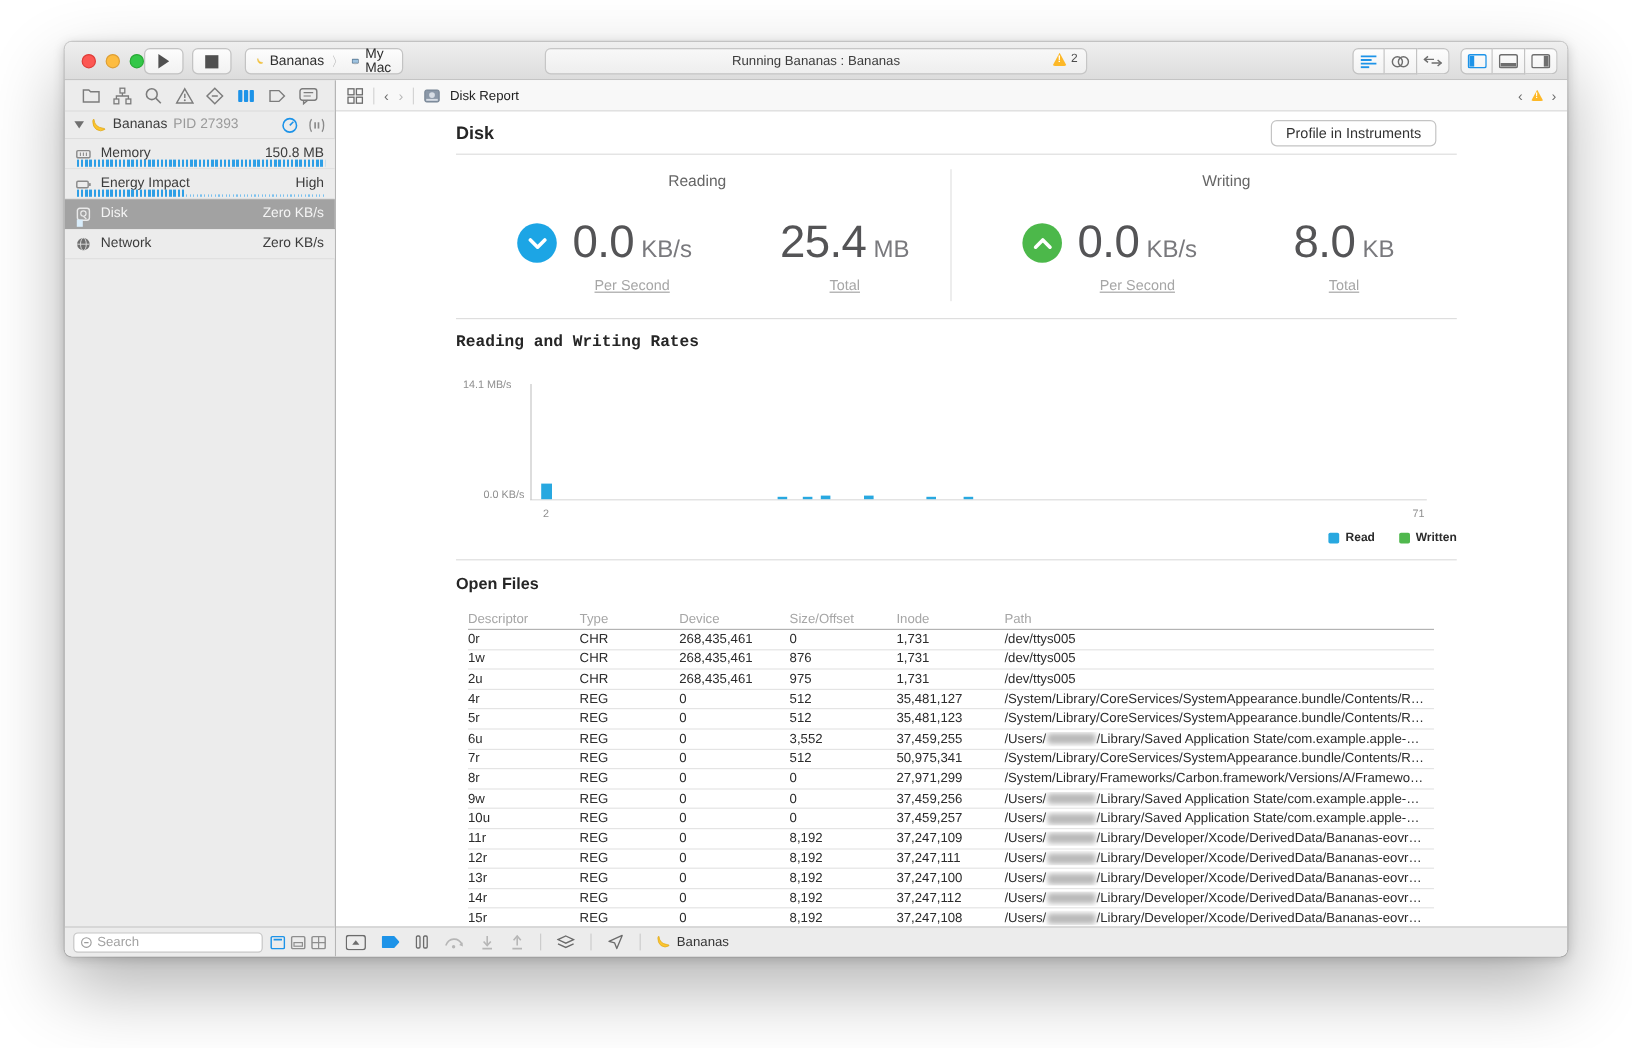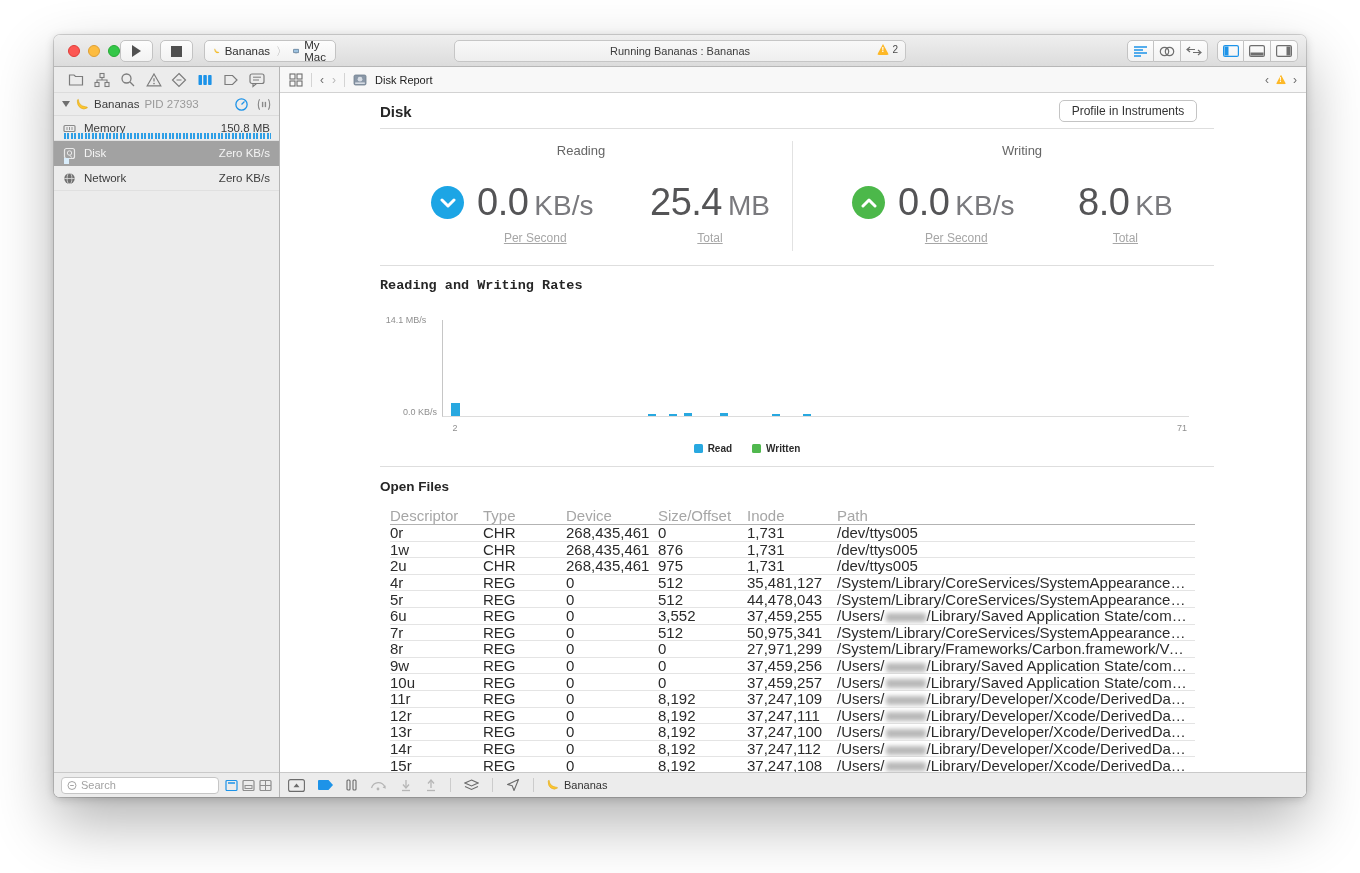--- a/index.html
+++ b/index.html
@@ -106,37 +106,37 @@
   .hr1 { top:35px; } .hr2 { top:172px; } .hr3 { top:373px; }
   .vdiv { position:absolute; left:512px; top:48px; height:110px; width:1px; background:#e2e2e2; }
   .io-heading { position:absolute; top:50px; font-size:13px; color:#666; }
   .reading-heading { left:231px; width:140px; text-align:center; }
   .writing-heading { left:672px; width:140px; text-align:center; }
   .io-circle { position:absolute; top:93px; width:33px; height:33px; border-radius:50%;
     display:flex; align-items:center; justify-content:center; }
   .metric { position:absolute; display:inline-flex; flex-direction:column; align-items:center; }
   .metric .num-row { display:flex; align-items:baseline; }
   .metric .num { font-size:38px; font-weight:300; color:#545456; letter-spacing:-.5px; }
-  .metric .unit { font-size:28px; font-weight:300; color:#79797d; margin-left:6px; }
+  .metric .unit { font-size:20px; font-weight:300; color:#79797d; margin-left:6px; }
   .metric .caption { font-size:12px; color:#a6a6a6; margin-top:7px;text-decoration:underline; }
   .h2 { position:absolute; left:100px; font-size:13.5px; font-weight:700; color:#262626; }
 
   
   .plot { position:absolute; left:162px; top:227px; width:747px; height:97px;
     border-left:1px solid #c6c6c6; border-bottom:1px solid #dcdcdc; }
   .plot .bar { position:absolute; bottom:0; }
   .axis-label { position:absolute; font-size:9px; color:#8f8f8f; }
   .ylab { left:95px; width:62px; text-align:right; }
   .xlab { top:330px; }
-  .legend { position:absolute; left:0; right:92px; top:350px; display:flex; justify-content:center; gap:20px; }
+  .legend { position:absolute; left:0; right:92px; top:350px; display:flex; justify-content:flex-end; gap:20px; }
   .legend-item { display:flex; align-items:center; gap:5px; font-size:10px; font-weight:700; color:#2b2b2b; }
   .legend-swatch { width:9px; height:9px; border-radius:1.5px; }
 
   
-  .of-table { position:absolute; left:110px; top:414px; width:805px; font-size:15px; color:#2b2b2b; }
+  .of-table { position:absolute; left:110px; top:414px; width:805px; font-size:11px; color:#2b2b2b; }
   .of-row { display:grid; grid-template-columns:93px 83px 92px 89px 90px 1fr; align-items:center;
     height:16.6px; border-bottom:1px solid #e4e4e4; }
   .of-head { color:#a6a6a6; height:18px; border-bottom:1px solid #b3b3b3; }
   .of-cell { white-space:nowrap; overflow:hidden; text-overflow:ellipsis; padding-right:8px; }
   .redacted { display:inline-block; width:40px; height:9px; background:#b9b9b9; border-radius:2px;
     vertical-align:middle; filter:blur(2px); margin:0 1px; }
 
   
   .debugbar { position:absolute; left:0; right:0; bottom:0; height:25px; background:#ececec;
     border-top:1px solid #c9c9c9; display:flex; align-items:center; padding:0 8px; gap:13px; }
@@ -322,20 +322,29 @@
         <div class="gauge-row">
           <svg width="13" height="13" viewBox="0 0 13 13">
             <rect x="1" y="3.5" width="11" height="6" rx="1" fill="none" stroke="#8a8a8a" stroke-width="1.2"></rect>
             <line x1="4" y1="5" x2="4" y2="8" stroke="#8a8a8a" stroke-width="0.9"></line>
             <line x1="6.5" y1="5" x2="6.5" y2="8" stroke="#8a8a8a" stroke-width="0.9"></line>
             <line x1="9" y1="5" x2="9" y2="8" stroke="#8a8a8a" stroke-width="0.9"></line>
           </svg>
           <span class="g-label">Memory</span>
           <span class="g-value">150.8 MB</span>
           <div class="spark spark-mem"></div>
+        </div>
+        <div class="gauge-row">
+          <svg width="13" height="13" viewBox="0 0 13 13">
+            <rect x="1" y="4" width="9.5" height="5.5" rx="1" fill="none" stroke="#8a8a8a" stroke-width="1.2"></rect>
+            <rect x="11.2" y="5.6" width="1.4" height="2.4" fill="#8a8a8a"></rect>
+          </svg>
+          <span class="g-label">Energy Impact</span>
+          <span class="g-value">High</span>
+          <div class="spark spark-energy"></div>
         </div>
         <div class="gauge-row selected">
           <svg width="13" height="13" viewBox="0 0 13 13">
             <rect x="1.5" y="1.5" width="10" height="10" rx="2" fill="none" stroke="#e9e9e9" stroke-width="1.2"></rect>
             <circle cx="6.5" cy="6" r="2.2" fill="none" stroke="#e9e9e9" stroke-width="1"></circle>
             <line x1="6.5" y1="8.2" x2="9" y2="10.5" stroke="#e9e9e9" stroke-width="1"></line>
           </svg>
           <span class="g-label">Disk</span>
           <span class="g-value">Zero KB/s</span>
           <div class="spark spark-disk"></div>
@@ -529,21 +538,21 @@
     <div class="of-cell">512</div>
     <div class="of-cell">35,481,127</div>
     <div class="of-cell">/System/Library/CoreServices/SystemAppearance.bundle/Contents/Resour…</div>
   </div>
 
   <div class="of-row">
     <div class="of-cell">5r</div>
     <div class="of-cell">REG</div>
     <div class="of-cell">0</div>
     <div class="of-cell">512</div>
-    <div class="of-cell">44,478,043</div>
+    <div class="of-cell">35,481,123</div>
     <div class="of-cell">/System/Library/CoreServices/SystemAppearance.bundle/Contents/Resour…</div>
   </div>
 
   <div class="of-row">
     <div class="of-cell">6u</div>
     <div class="of-cell">REG</div>
     <div class="of-cell">0</div>
     <div class="of-cell">3,552</div>
     <div class="of-cell">37,459,255</div>
     <div class="of-cell"><span>/Users/</span><span class="redacted"></span><span>/Library/Saved Application State/com.example.apple-Banan…</span></div>

